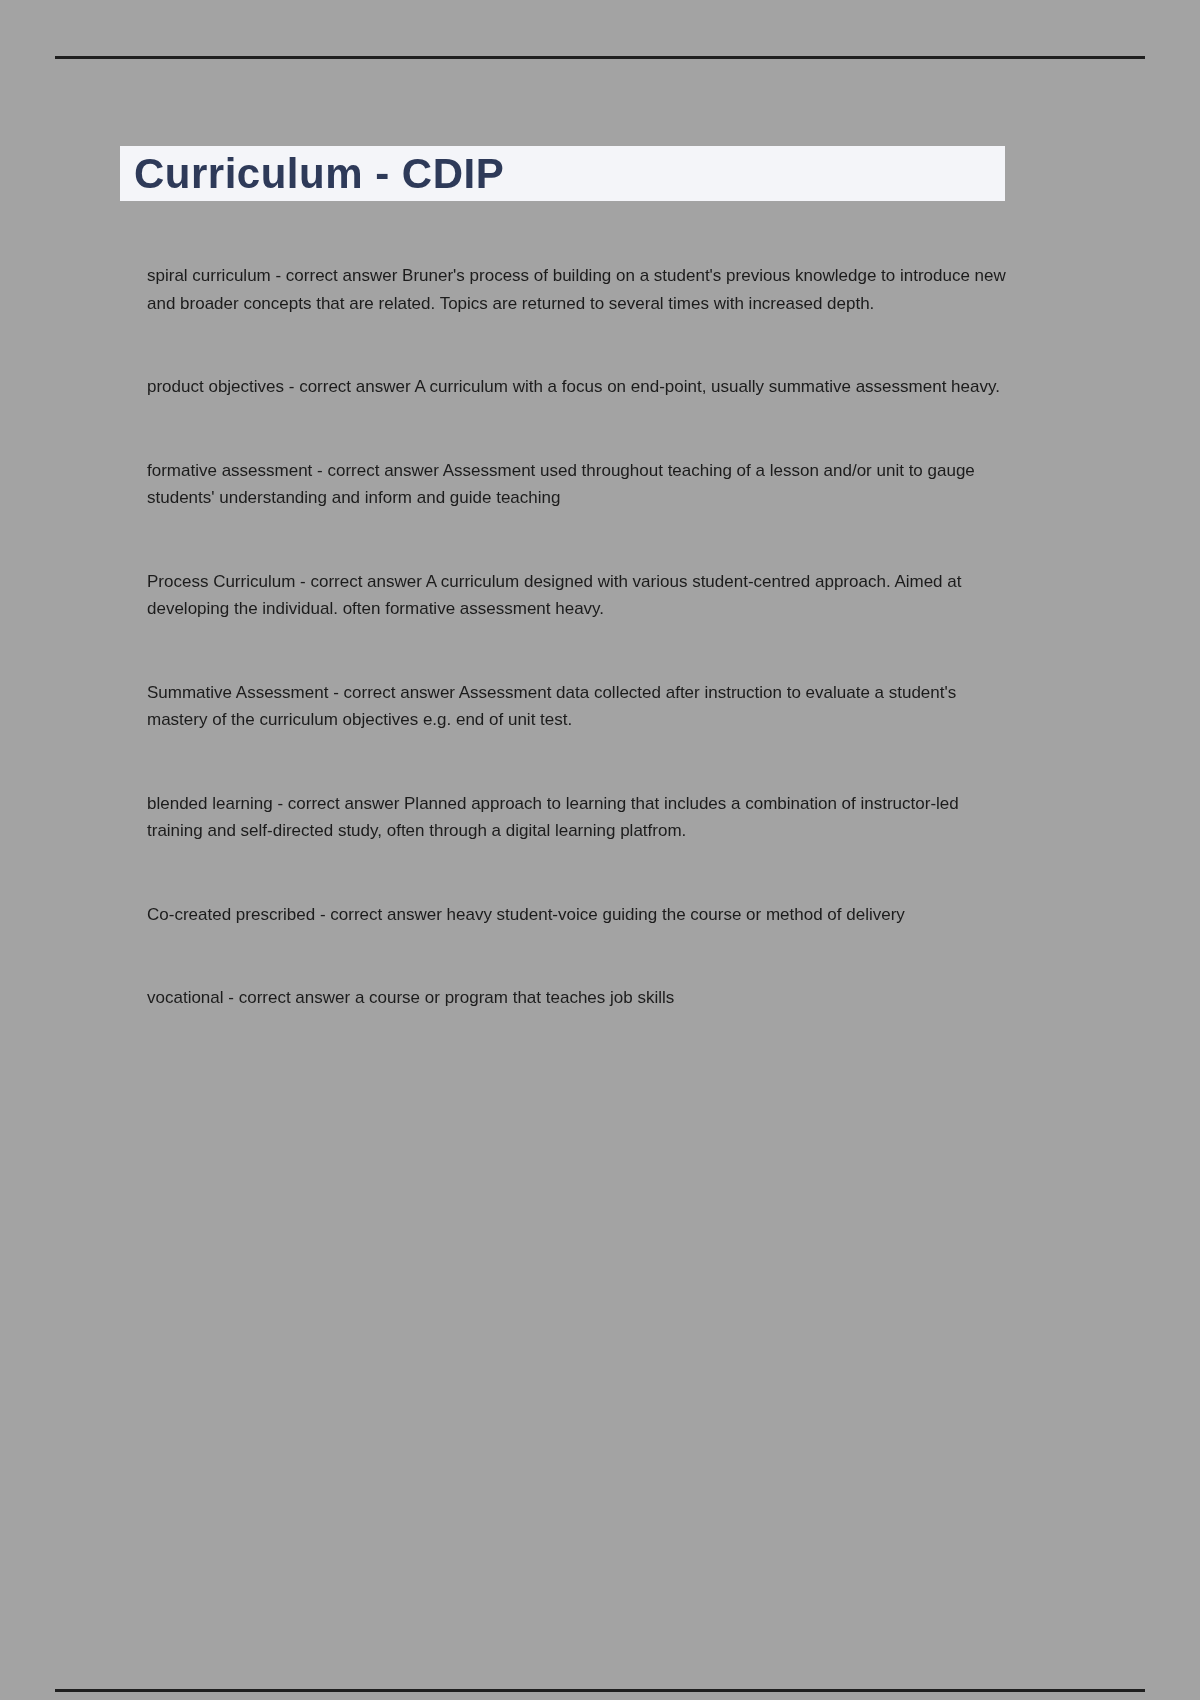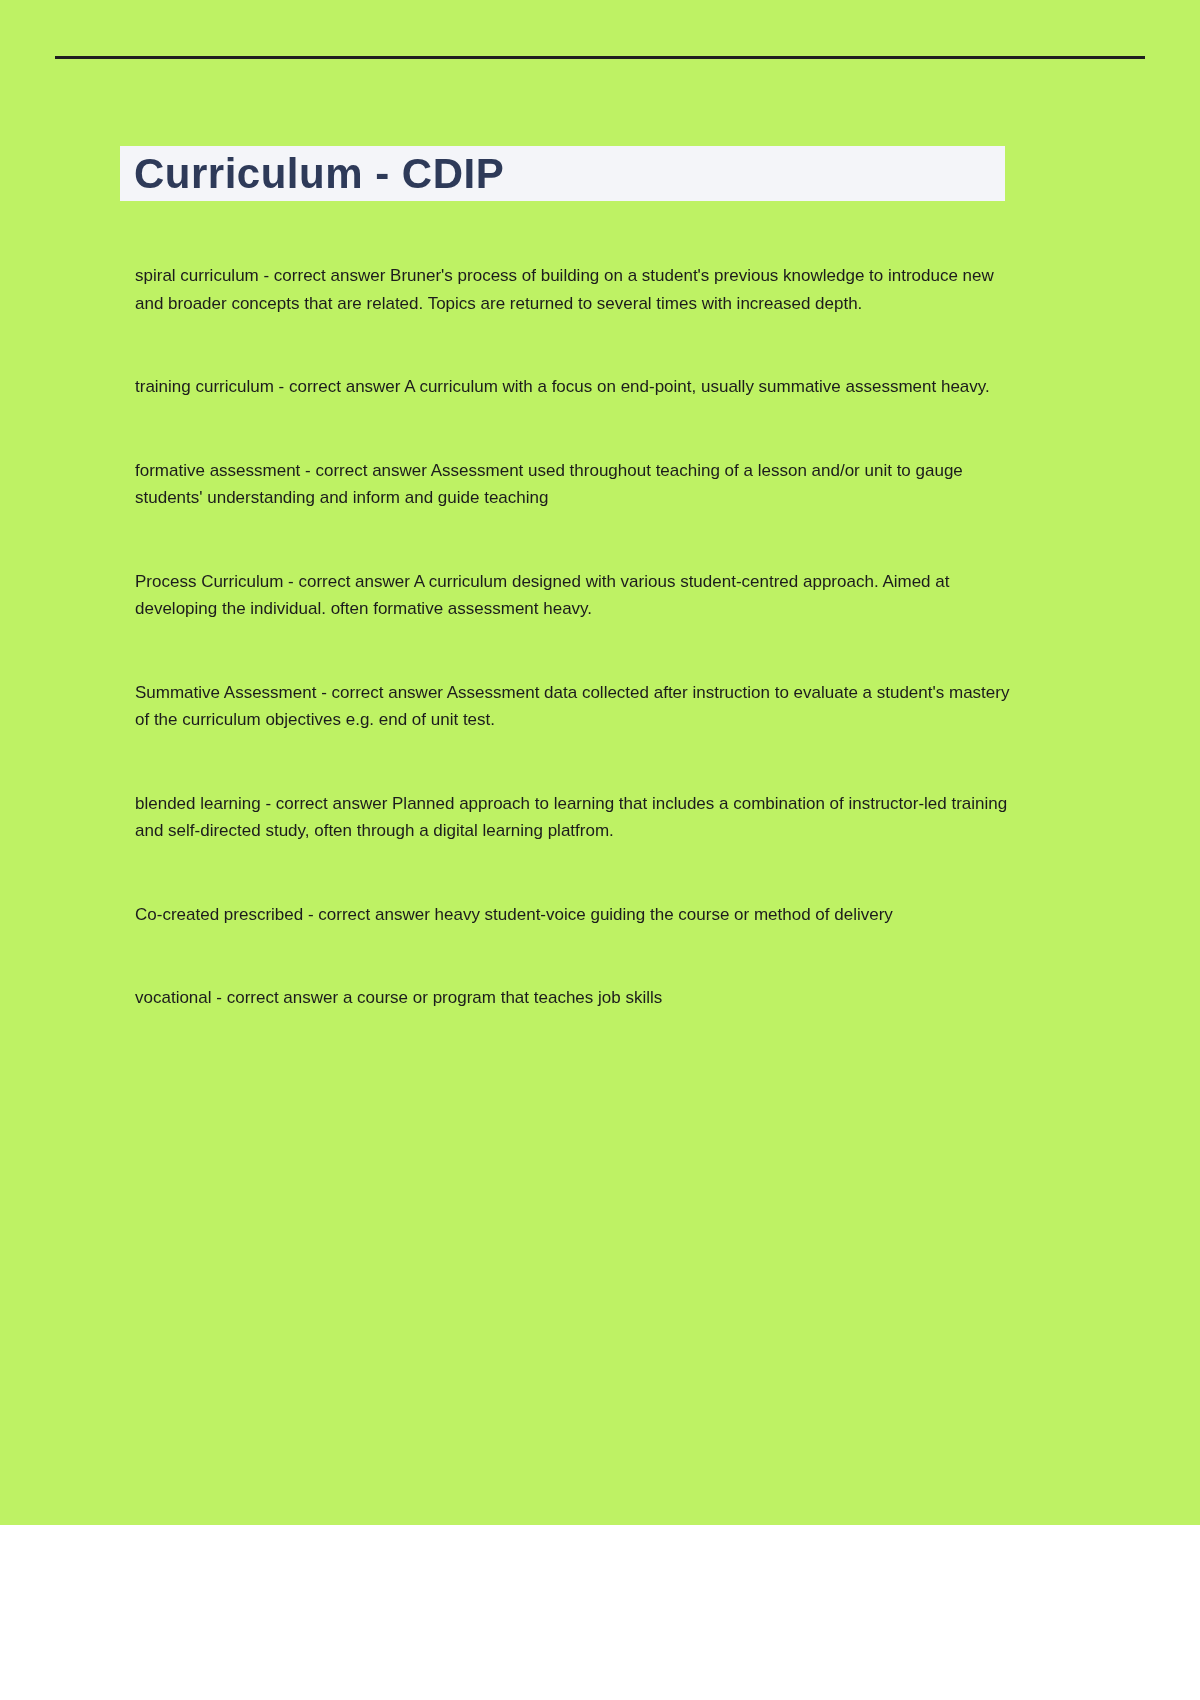--- a/index.html
+++ b/index.html
@@ -3,22 +3,22 @@
 <meta charset="utf-8">
 <style>
   html, body {
     margin: 0;
     padding: 0;
     background: #ffffff;
   }
   .page {
     position: relative;
     width: 1200px;
-    height: 1525px;
-    background: #bef264;
+    height: 1700px;
+    background: #a3a3a3;
     overflow: hidden;
     font-family: "Liberation Sans", sans-serif;
   }
   .rule {
     position: absolute;
     left: 55px;
     width: 1090px;
     height: 3px;
     background: #1f1f1f;
   }
@@ -43,42 +43,42 @@
     color: #2e3a59;
     font-family: "Liberation Sans", sans-serif;
   }
   .content {
     position: absolute;
     left: 135px;
     top: 262px;
     width: 875px;
   }
   .card {
-    margin: 0 0 56px 0;
+    margin: 0 0 56px 12px;
     font-size: 17px;
     line-height: 27.5px;
     color: #1c1c1c;
     font-family: "Liberation Sans", sans-serif;
   }
   .card span { white-space: pre-wrap; }
 </style>
 </head>
 <body>
 
 <div class="page">
 
   <div class="rule rule-top"></div>
 
   <div class="title-bar">
     <h1>Curriculum - CDIP</h1>
   </div>
 
   <div class="content">
     <p class="card"><span>spiral curriculum</span><span> - </span><span>correct answer </span><span>Bruner's process of building on a student's previous knowledge to introduce new and broader concepts that are related. Topics are returned to several times with increased depth.</span></p>
-    <p class="card"><span>training curriculum</span><span> - </span><span>correct answer </span><span>A curriculum with a focus on end-point, usually summative assessment heavy.</span></p>
+    <p class="card"><span>product objectives</span><span> - </span><span>correct answer </span><span>A curriculum with a focus on end-point, usually summative assessment heavy.</span></p>
     <p class="card"><span>formative assessment</span><span> - </span><span>correct answer </span><span>Assessment used throughout teaching of a lesson and/or unit to gauge students' understanding and inform and guide teaching</span></p>
     <p class="card"><span>Process Curriculum</span><span> - </span><span>correct answer </span><span>A curriculum designed with various student-centred approach. Aimed at developing the individual. often formative assessment heavy.</span></p>
     <p class="card"><span>Summative Assessment</span><span> - </span><span>correct answer </span><span>Assessment data collected after instruction to evaluate a student's mastery of the curriculum objectives e.g. end of unit test.</span></p>
     <p class="card"><span>blended learning</span><span> - </span><span>correct answer </span><span>Planned approach to learning that includes a combination of instructor-led training and self-directed study, often through a digital learning platfrom.</span></p>
     <p class="card"><span>Co-created prescribed</span><span> - </span><span>correct answer </span><span>heavy student-voice guiding the course or method of delivery</span></p>
     <p class="card"><span>vocational</span><span> - </span><span>correct answer </span><span>a course or program that teaches job skills</span></p>
   </div>
 
   <div class="rule rule-bottom"></div>
 

